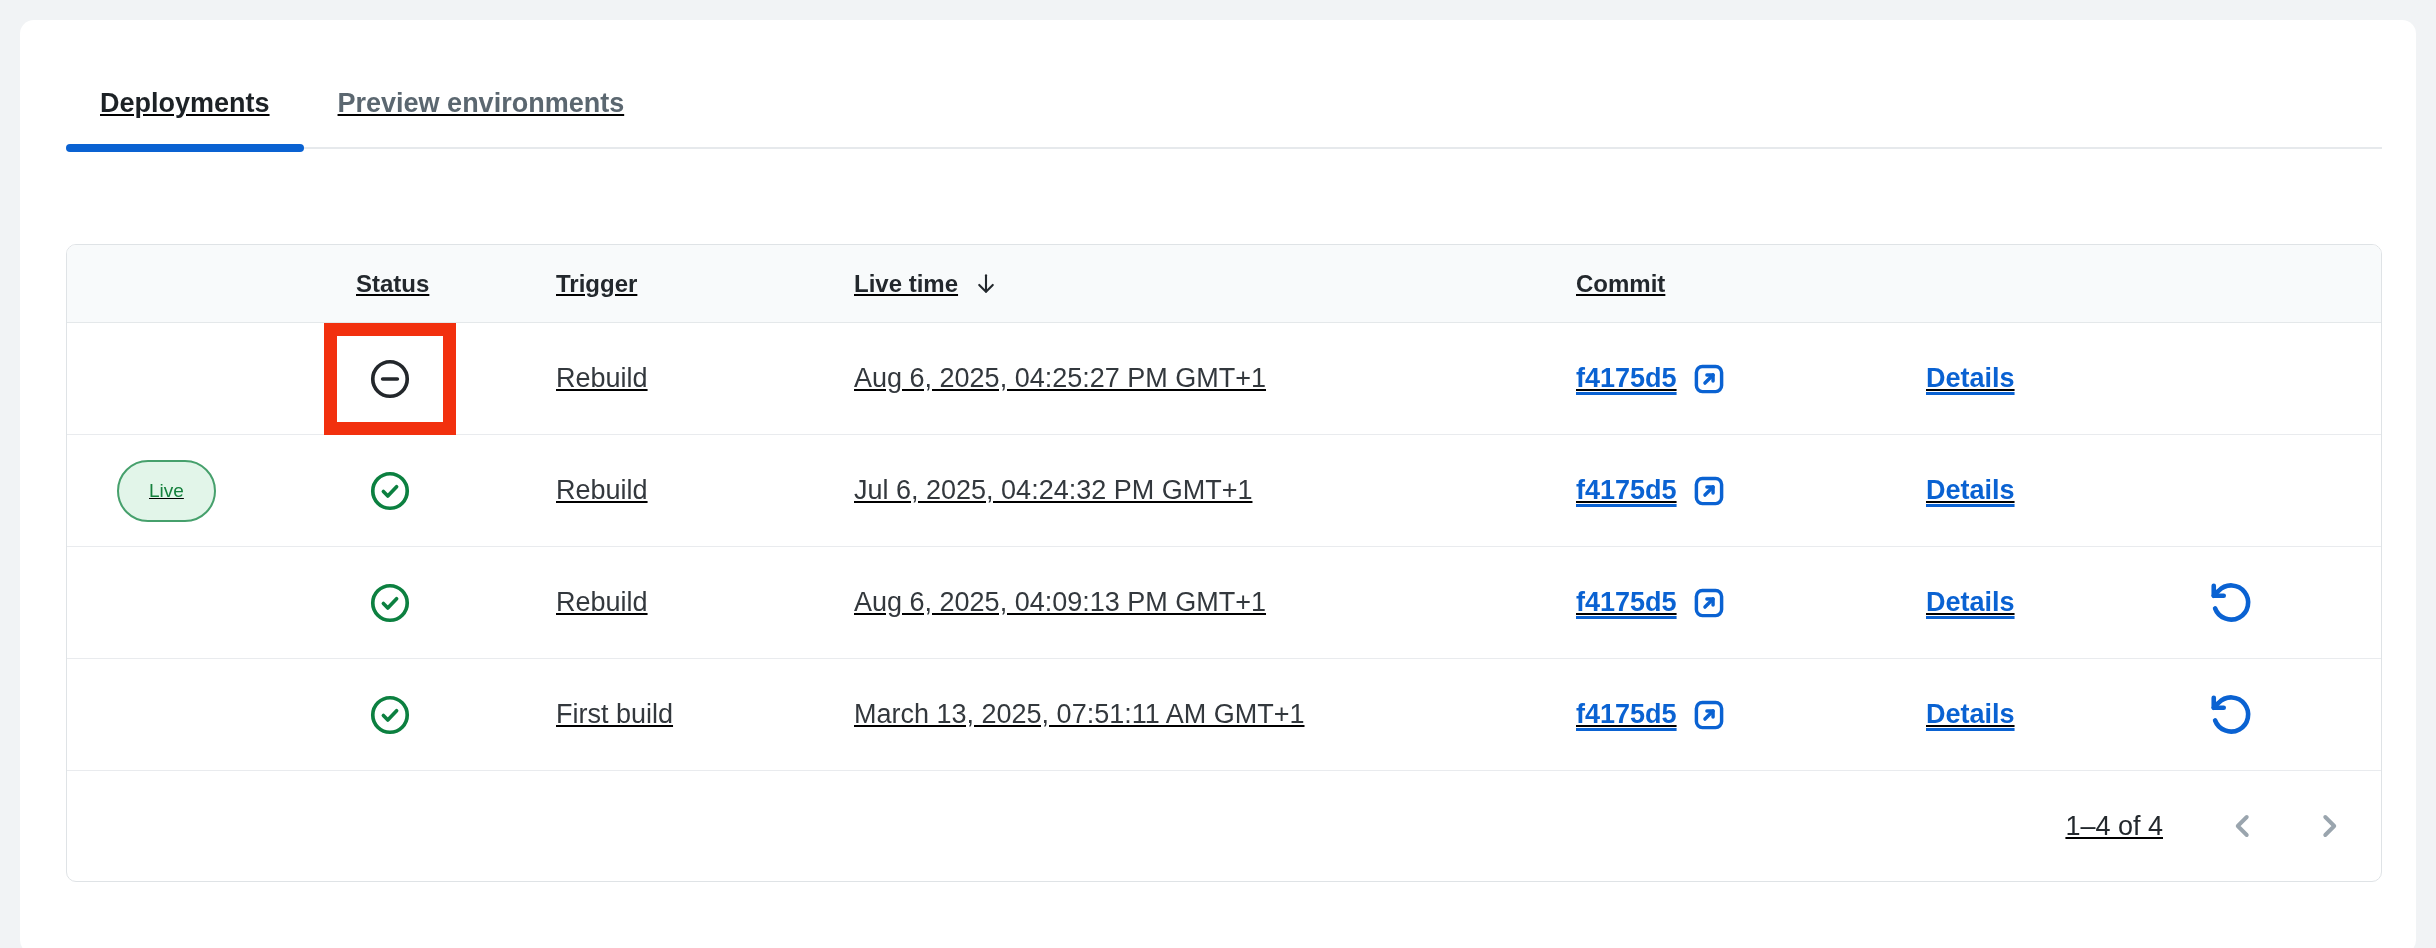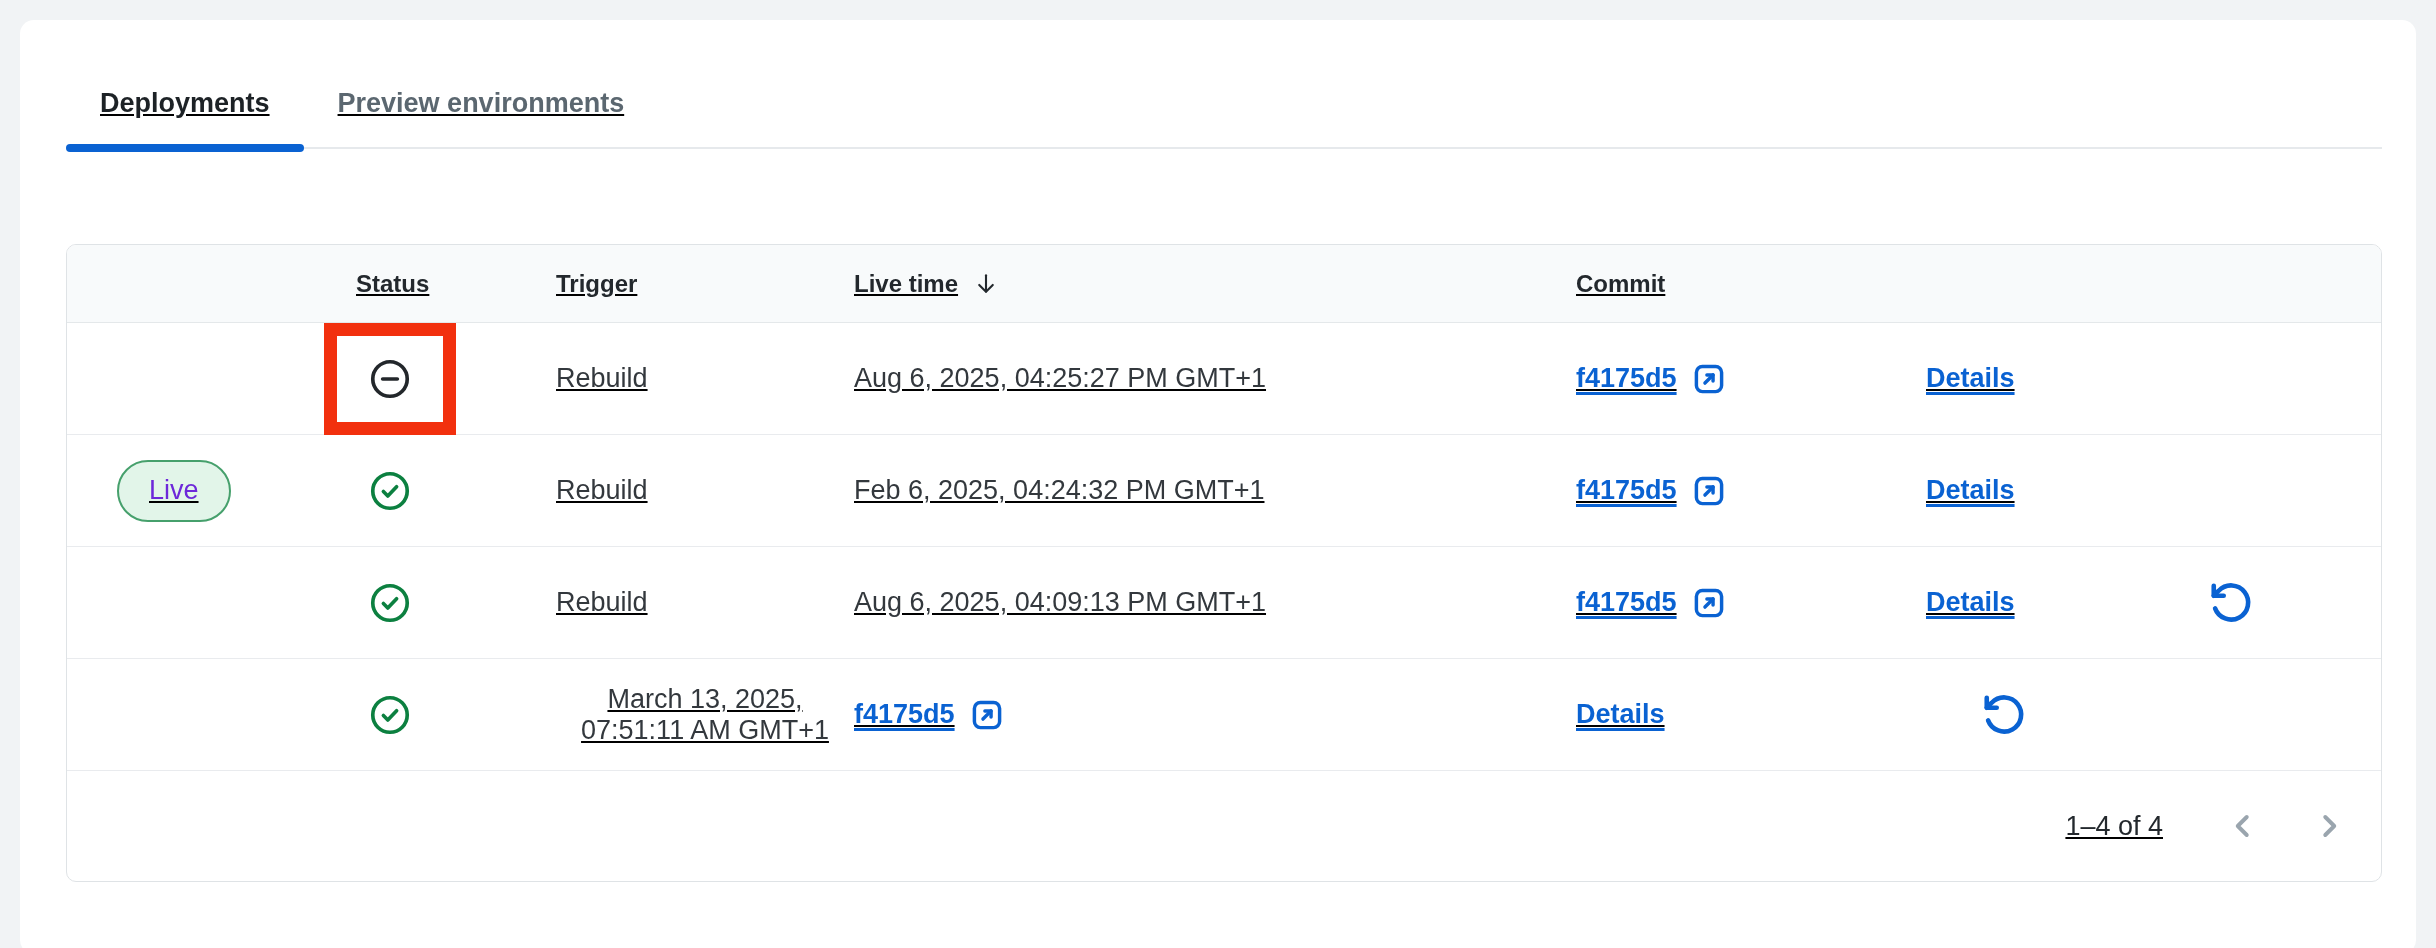--- a/index.html
+++ b/index.html
@@ -28,21 +28,21 @@
   .th { font-size:24px; font-weight:700; color:#23282d; display:flex; align-items:center; }
   .trow { height:112px; border-bottom:1.5px solid #e9ebee;text-align:center; }
   .cell { font-size:27px; color:#33383d; display:flex; align-items:center; }
   .cell-env { padding-left:50px; }
   .cell-status { padding-left:12px; }
   .sort-icon { margin-left:14px; display:inline-flex; }
 
   
   .badge-live { display:inline-flex; align-items:center; justify-content:center;
                 height:62px; padding:0 30px; border-radius:32px; background:#e2f5e9;
-                border:2px solid #46a06c; color:#6d28d9; font-size:27px; }
+                border:2px solid #46a06c; color:#15803d; font-size:19px; }
 
   
   .status-wrap { position:relative; width:44px; height:44px; display:flex;
                  align-items:center; justify-content:center; }
   .annotation { position:absolute; left:50%; top:50%; width:132px; height:112px;
                 transform:translate(-50%,-50%); border:13px solid #f2300e; }
 
   
   a.link { color:#0a62d2; font-size:27px; font-weight:700; text-decoration:none; cursor:pointer; }
   a.link .link-text { text-decoration:underline; text-underline-offset:5px; text-decoration-thickness:2.5px; }
@@ -135,21 +135,21 @@
         </div>
         <div class="cell cell-status">
           <span class="status-wrap">
             <svg width="44" height="44" viewBox="0 0 24 24" fill="none" stroke="#0c8040" stroke-width="2" stroke-linecap="round" stroke-linejoin="round">
               <circle cx="12" cy="12" r="9.4"></circle>
                 <path d="M8.4 12.3l2.4 2.4 4.8-5"></path>
             </svg>
           </span>
         </div>
         <div class="cell">Rebuild</div>
-        <div class="cell">Feb 6, 2025, 04:24:32 PM GMT+1</div>
+        <div class="cell">Jul 6, 2025, 04:24:32 PM GMT+1</div>
         <div class="cell">
           <a class="link commit-anchor">
             <span class="link-text">f4175d5</span>
             <span class="external-icon">
               <svg width="36" height="36" viewBox="0 0 24 24" fill="none" stroke="#0a62d2" stroke-width="2.3" stroke-linecap="round" stroke-linejoin="round">
                 <rect x="3.6" y="3.6" width="16.8" height="16.8" rx="4"></rect>
                 <path d="M9.3 14.7 14.7 9.3"></path>
                   <path d="M10.6 9.3h4.1v4.1"></path>
               </svg>
             </span>
@@ -205,20 +205,21 @@
       <div class="grid-row trow">
         <div class="cell cell-env"></div>
         <div class="cell cell-status">
           <span class="status-wrap">
             <svg width="44" height="44" viewBox="0 0 24 24" fill="none" stroke="#0c8040" stroke-width="2" stroke-linecap="round" stroke-linejoin="round">
               <circle cx="12" cy="12" r="9.4"></circle>
                 <path d="M8.4 12.3l2.4 2.4 4.8-5"></path>
             </svg>
           </span>
         </div>
+        <div class="cell">First build</div>
         <div class="cell">March 13, 2025, 07:51:11 AM GMT+1</div>
         <div class="cell">
           <a class="link commit-anchor">
             <span class="link-text">f4175d5</span>
             <span class="external-icon">
               <svg width="36" height="36" viewBox="0 0 24 24" fill="none" stroke="#0a62d2" stroke-width="2.3" stroke-linecap="round" stroke-linejoin="round">
                 <rect x="3.6" y="3.6" width="16.8" height="16.8" rx="4"></rect>
                 <path d="M9.3 14.7 14.7 9.3"></path>
                   <path d="M10.6 9.3h4.1v4.1"></path>
               </svg>

